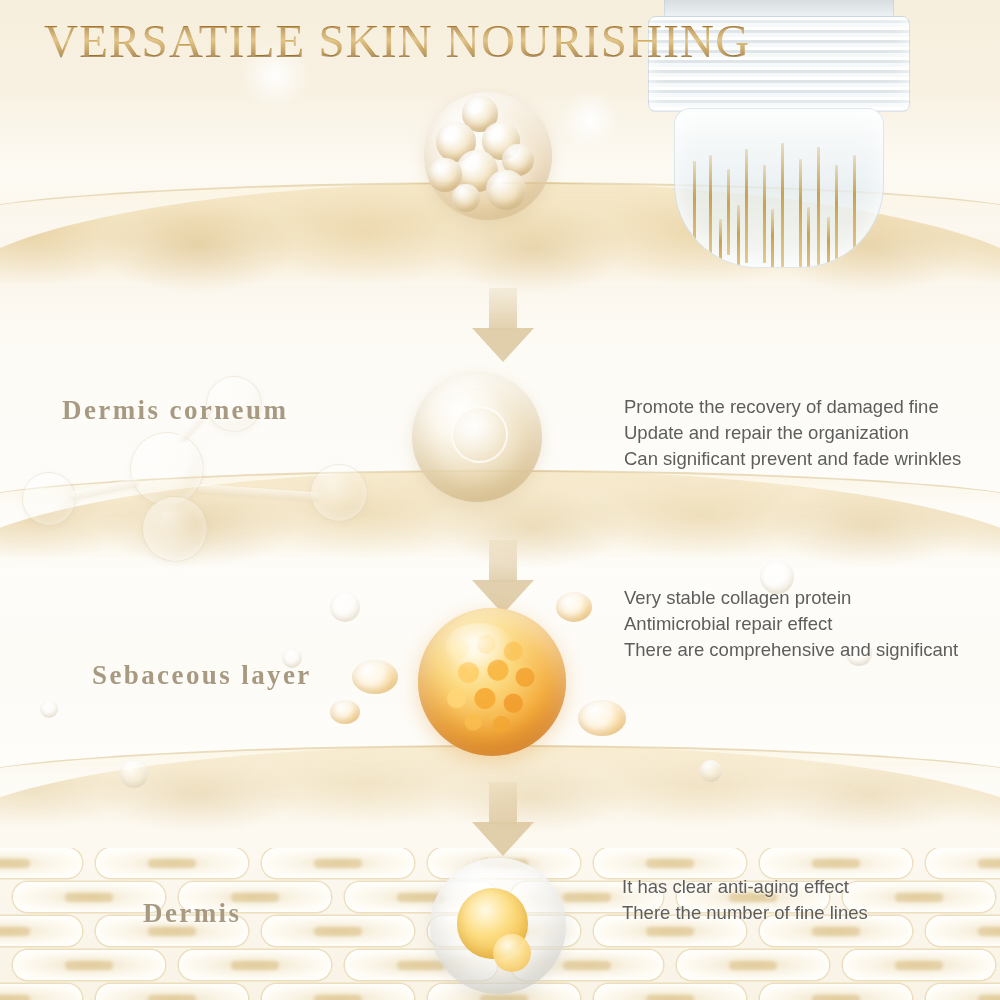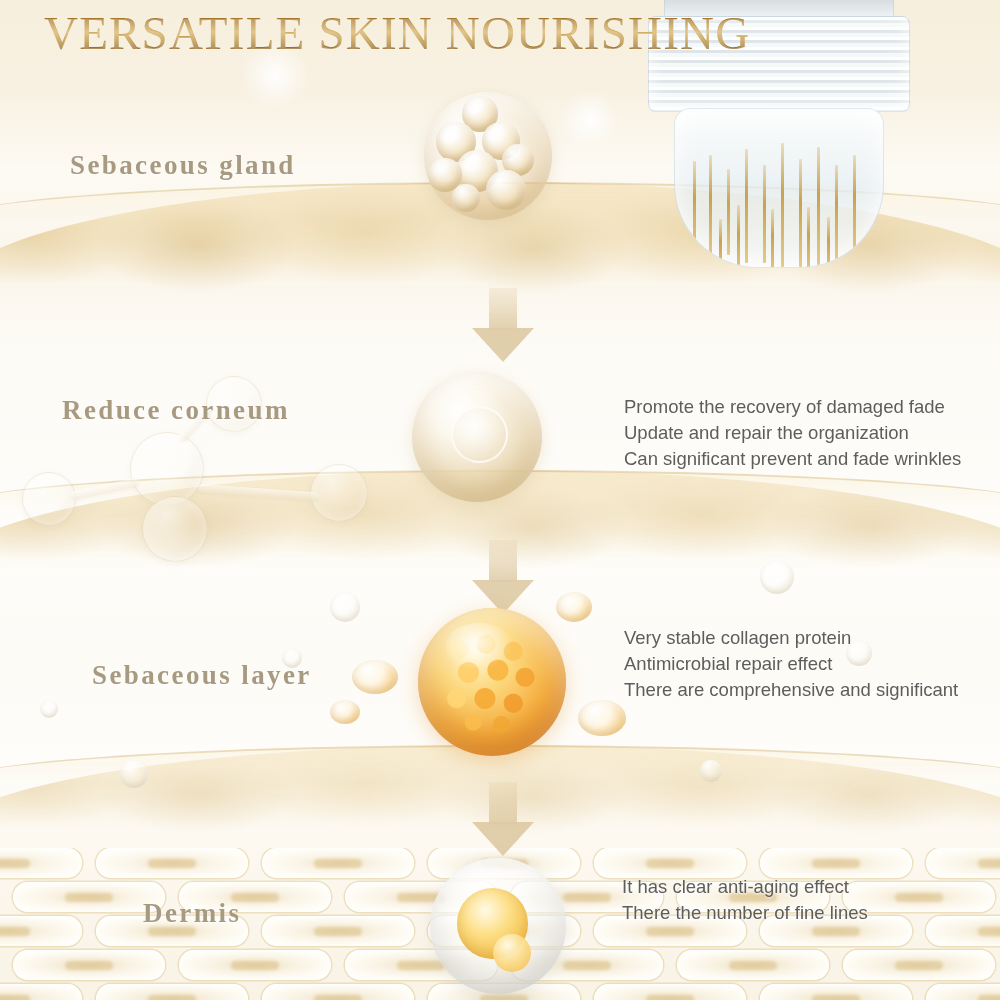--- a/index.html
+++ b/index.html
@@ -122,21 +122,21 @@
     width: 48px; height: 9px;
     margin: -4.5px 0 0 -24px;
     border-radius: 6px;
     background: rgba(214,186,124,.5);
     filter: blur(1.6px);
   }
 
   
   #title {
     position: absolute;
-    left: 44px; top: 6px;
+    left: 44px; top: 14px;
     font-family: "Liberation Serif", "DejaVu Serif", serif;
     font-size: 47px;
     font-weight: 400;
     letter-spacing: 1.2px;
     white-space: nowrap;
     background: linear-gradient(180deg, #6e4a1e 0%, #a9792e 24%, #d7b264 48%, #b98c38 66%, #7b5420 88%, #5e3d16 100%);
     -webkit-background-clip: text;
     background-clip: text;
     color: transparent;
     -webkit-text-fill-color: transparent;
@@ -163,21 +163,21 @@
   .desc {
     position: absolute;
     font-family: "Liberation Sans", sans-serif;
     font-size: 18.5px;
     line-height: 26px;
     color: #5d5d5b;
     white-space: nowrap;
     text-shadow: 0 1px 2px rgba(255,255,255,.75);
   }
   #desc-1 { left: 624px; top: 394px; }
-  #desc-2 { left: 624px; top: 625px; }
+  #desc-2 { left: 624px; top: 585px; }
   #desc-3 { left: 622px; top: 874px; }
   .desc div { display: block; }
 
   
   .arrow {
     position: absolute;
     width: 62px;
     pointer-events: none;
     opacity: .72;
   }
@@ -458,46 +458,45 @@
       <div class="needle" style="left:62px;  top:96px;  height:70px;"></div>
       <div class="needle" style="left:96px;  top:100px; height:66px;"></div>
       <div class="needle" style="left:132px; top:98px;  height:68px;"></div>
       <div class="needle" style="left:44px;  top:110px; height:56px;"></div>
       <div class="needle" style="left:152px; top:108px; height:58px;"></div>
     </div>
   </div>
 
   <div id="title">VERSATILE SKIN NOURISHING</div>
 
-  <div class="layer-label" id="label-sebaceous">Sebaceous gland</div>
 
   <div class="sphere" id="sphere-sebaceous">
     <div class="minibubble" style="left:38px; top:4px;  width:36px; height:36px;"></div>
     <div class="minibubble" style="left:12px; top:30px; width:40px; height:40px;"></div>
     <div class="minibubble" style="left:58px; top:30px; width:38px; height:38px;"></div>
     <div class="minibubble" style="left:32px; top:58px; width:42px; height:42px;"></div>
     <div class="minibubble" style="left:78px; top:52px; width:32px; height:32px;"></div>
     <div class="minibubble" style="left:4px;  top:66px; width:34px; height:34px;"></div>
     <div class="minibubble" style="left:62px; top:78px; width:40px; height:40px;"></div>
     <div class="minibubble" style="left:28px; top:92px; width:28px; height:28px;"></div>
   </div>
 
   <div class="arrow" id="arrow-1">
     <div class="shaft"></div>
       <div class="head"></div>
   </div>
 
-  <div class="layer-label" id="label-stratum">Reduce corneum</div>
+  <div class="layer-label" id="label-stratum">Dermis corneum</div>
 
   <div class="sphere" id="sphere-stratum">
     <div class="inner-ring"></div>
   </div>
 
   <div class="desc" id="desc-1">
-    <div>Promote the recovery of damaged fade</div>
+    <div>Promote the recovery of damaged fine</div>
     <div>Update and repair the organization</div>
     <div>Can significant prevent and fade wrinkles</div>
   </div>
 
   <div class="arrow" id="arrow-2">
     <div class="shaft"></div>
       <div class="head"></div>
   </div>
 
   <div class="layer-label" id="label-granular">Sebaceous layer</div>

